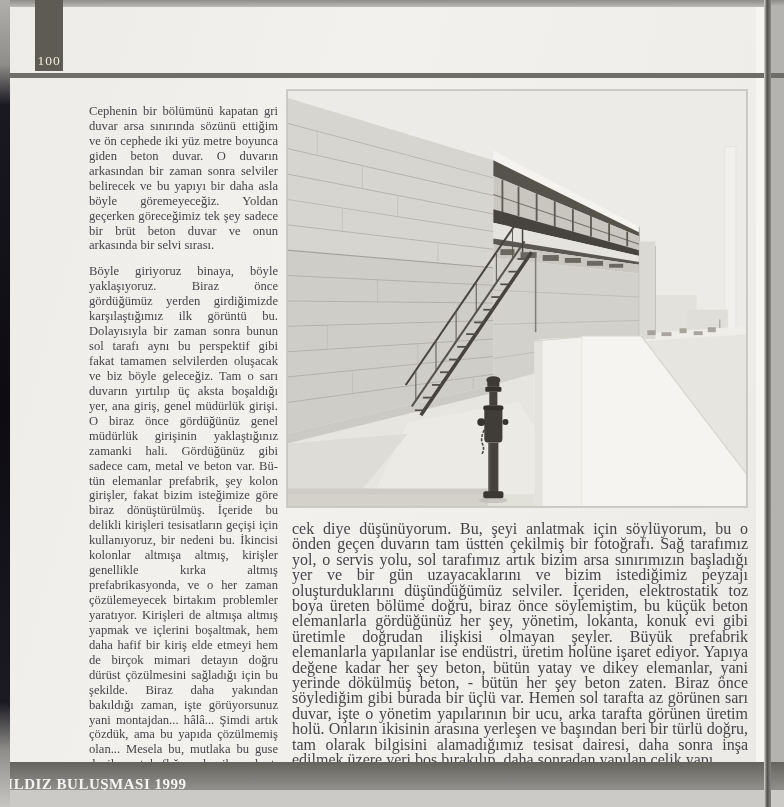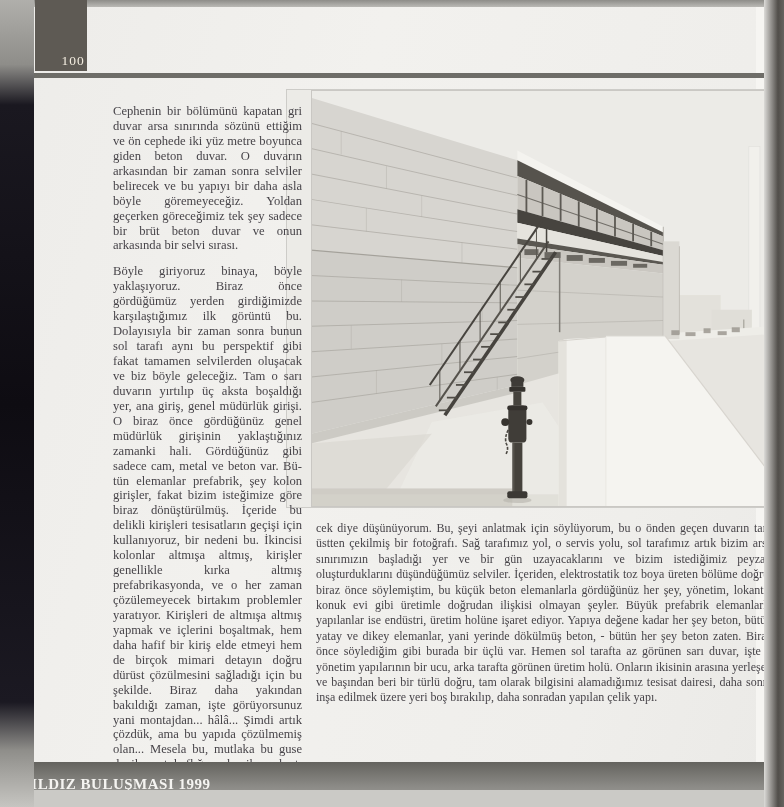--- a/index.html
+++ b/index.html
@@ -1,21 +1,21 @@
 <!DOCTYPE html>
 <html lang="tr" style="--paper: #f0efec; --ink: #474449; --tab-bg: #5e5a54; --tab-text: #f2ecdf; --rule: #6e6d68; --footer-text: #f5f4f1;"><head>
 <meta charset="utf-8">
 <style>
   html,body{margin:0;padding:0;}
   body{
     width:784px;height:807px;position:relative;overflow:hidden;
     background:#b4b3af;
     font-family:"Liberation Serif","DejaVu Serif",serif;
   }
-  .abs{position:absolute;padding-left:24px;}
+  .abs{position:absolute;}
   .page{
     left:0;top:0;width:784px;height:807px;
     background:linear-gradient(105deg,#edecE9 0%,#f2f1ee 38%,#efeeeb 75%,#eaE9e6 100%);
   }
   .top-edge{left:0;top:0;width:784px;height:7px;
     background:linear-gradient(#8e8d89,#bab9b5);}
   .right-panel{left:770px;top:0;width:14px;height:807px;background:#b4b3af;}
   .edge-highlight{left:756px;top:7px;width:9px;height:783px;background:#f6f5f2;}
   .page-seam{left:764px;top:0;width:7px;height:807px;
     background:linear-gradient(to right,#dcdbd8,#514e4a 45%,#8a8986);}
@@ -38,21 +38,21 @@
   .left-col{
     left:78px;top:93px;width:211px;
     color:var(--ink,#474449);
     font-size:12.6px;line-height:14.93px;
     text-align:justify;hyphens:manual;
   }
   .left-col p{margin:11px;}
   .bottom-block{
     left:292px;top:521px;width:456px;
     color:var(--ink,#474449);
-    font-size:12px;line-height:15.4px;
+    font-size:16px;line-height:15.4px;
     text-align:justify;hyphens:manual;
   }
   .bottom-block p{margin:0;}
   .footer-band{
     left:8px;top:762px;width:776px;height:44px;
     background:linear-gradient(#64635e,#8b8a86 55%,#a5a4a0);
     display:flex;align-items:center;justify-content:flex-start;
   }
   .footer-band span{
     color:var(--footer-text,#f5f4f1);

